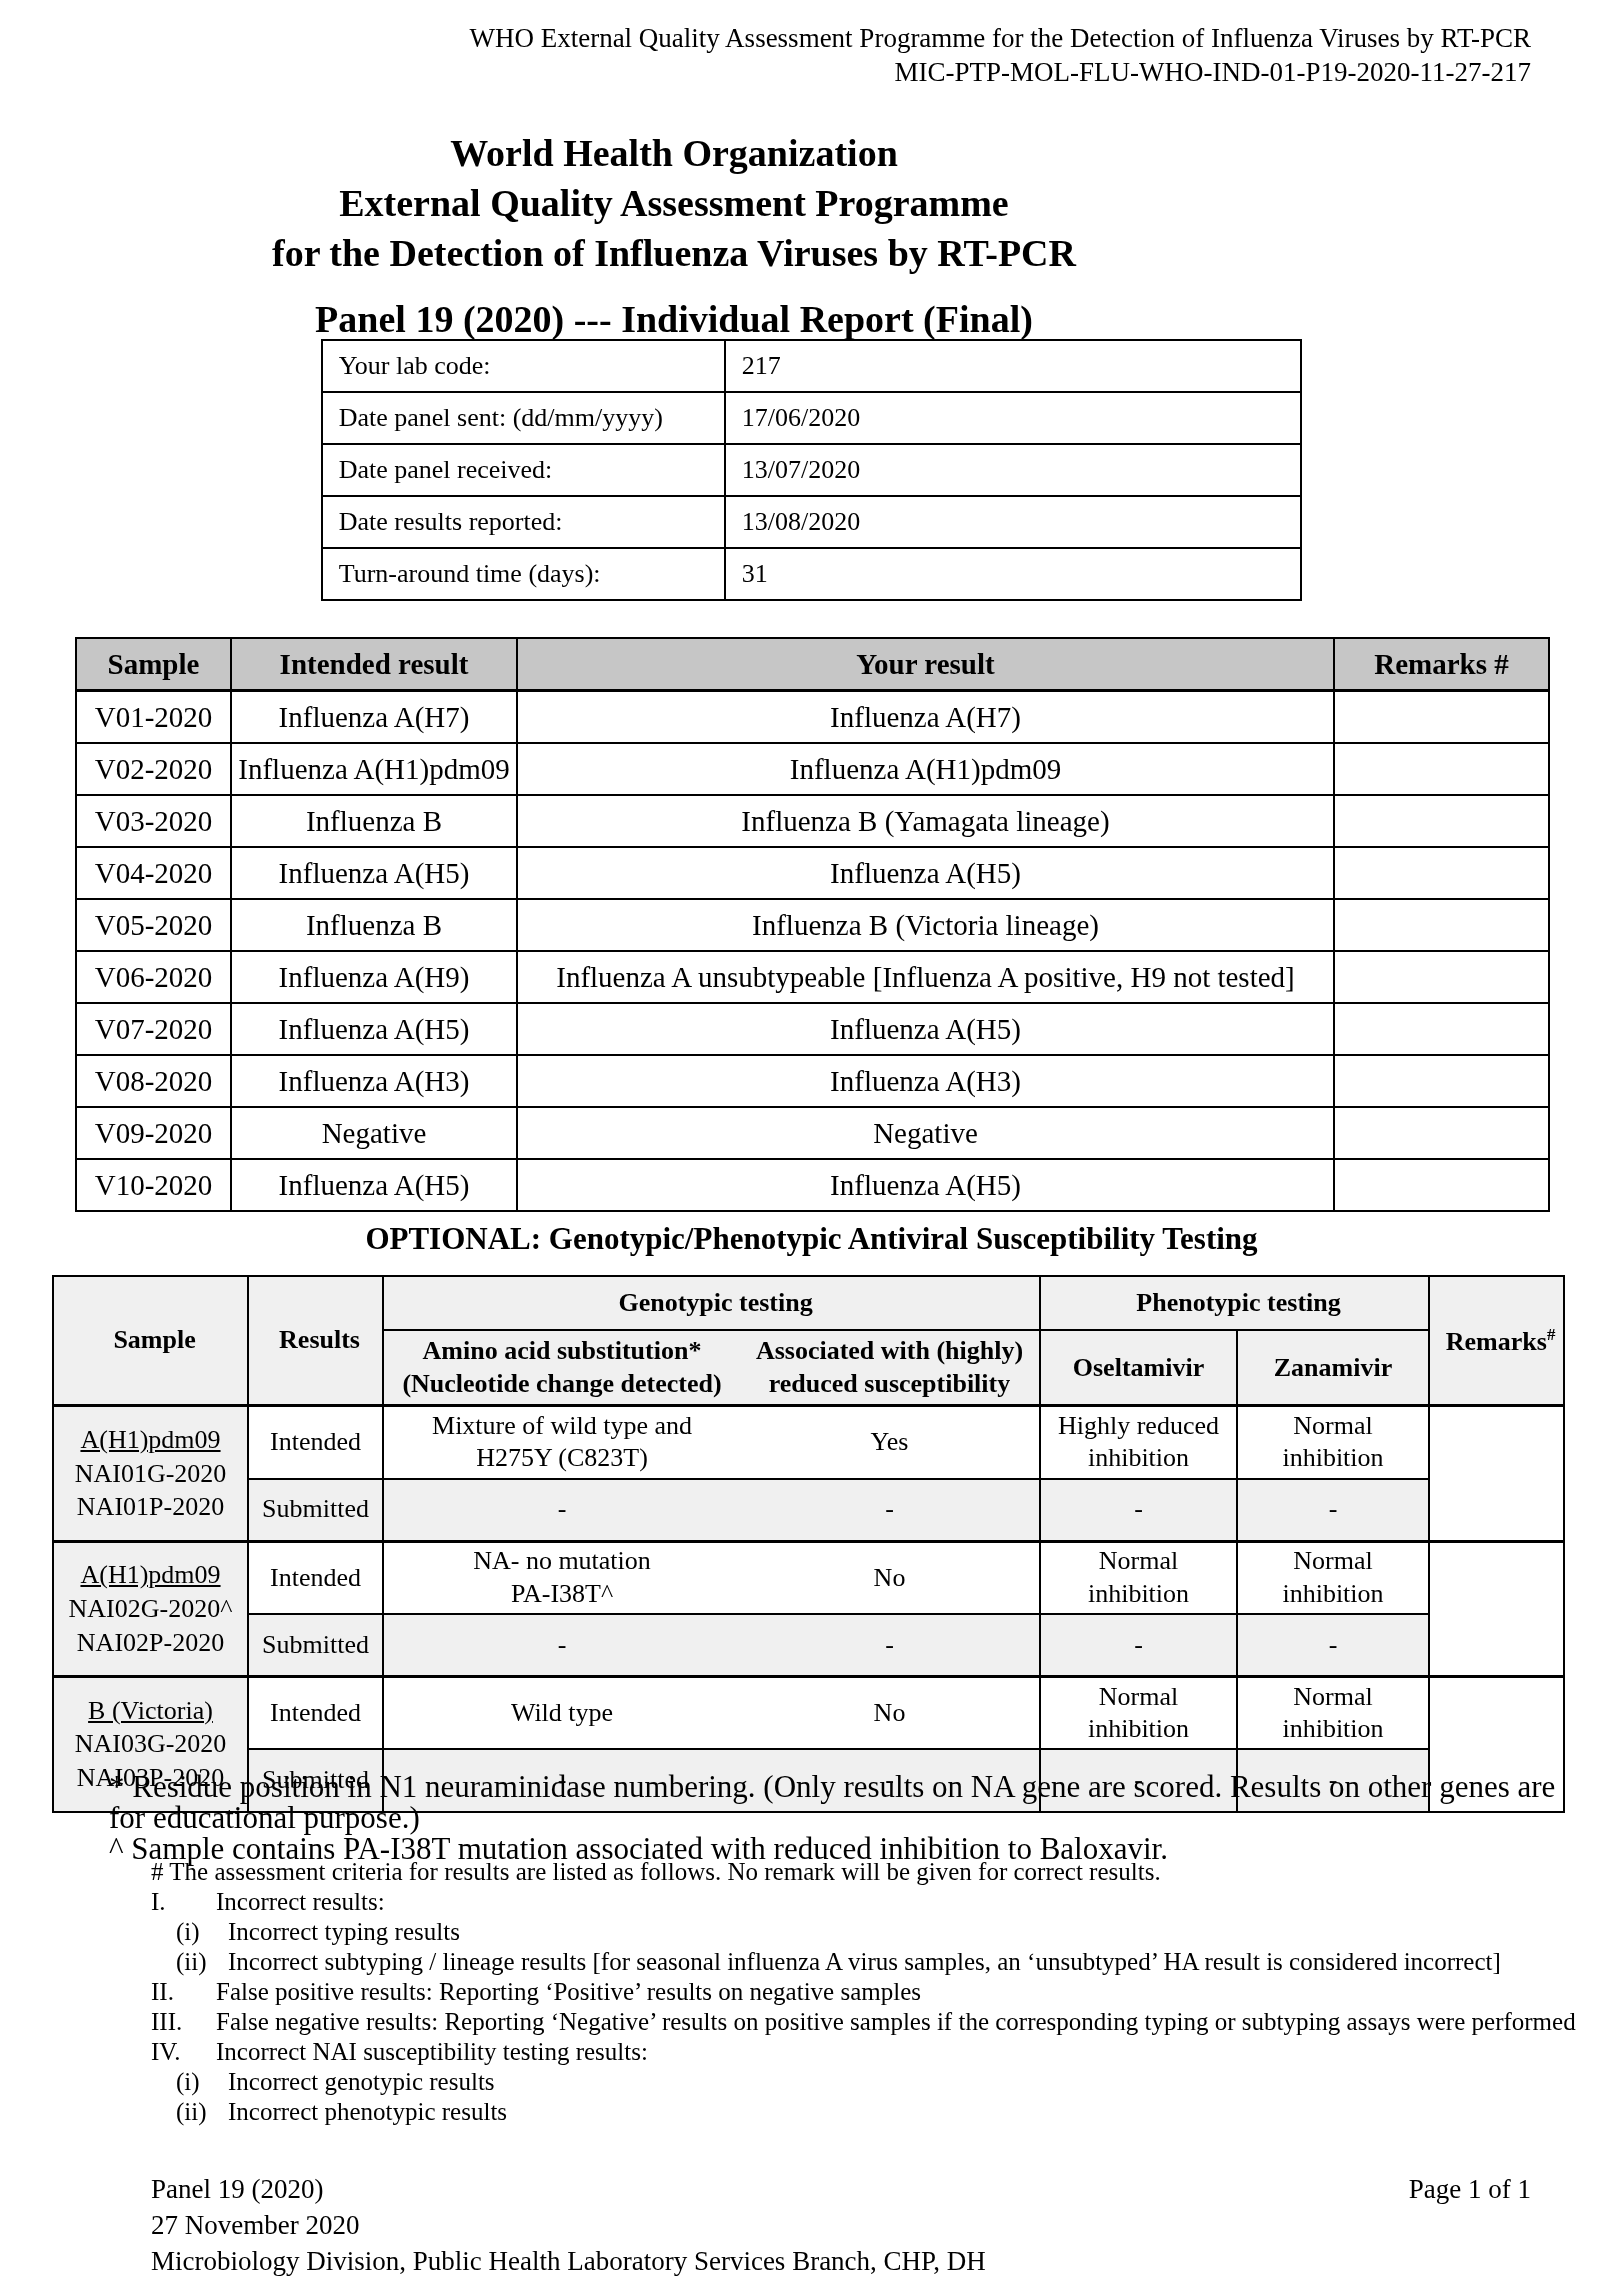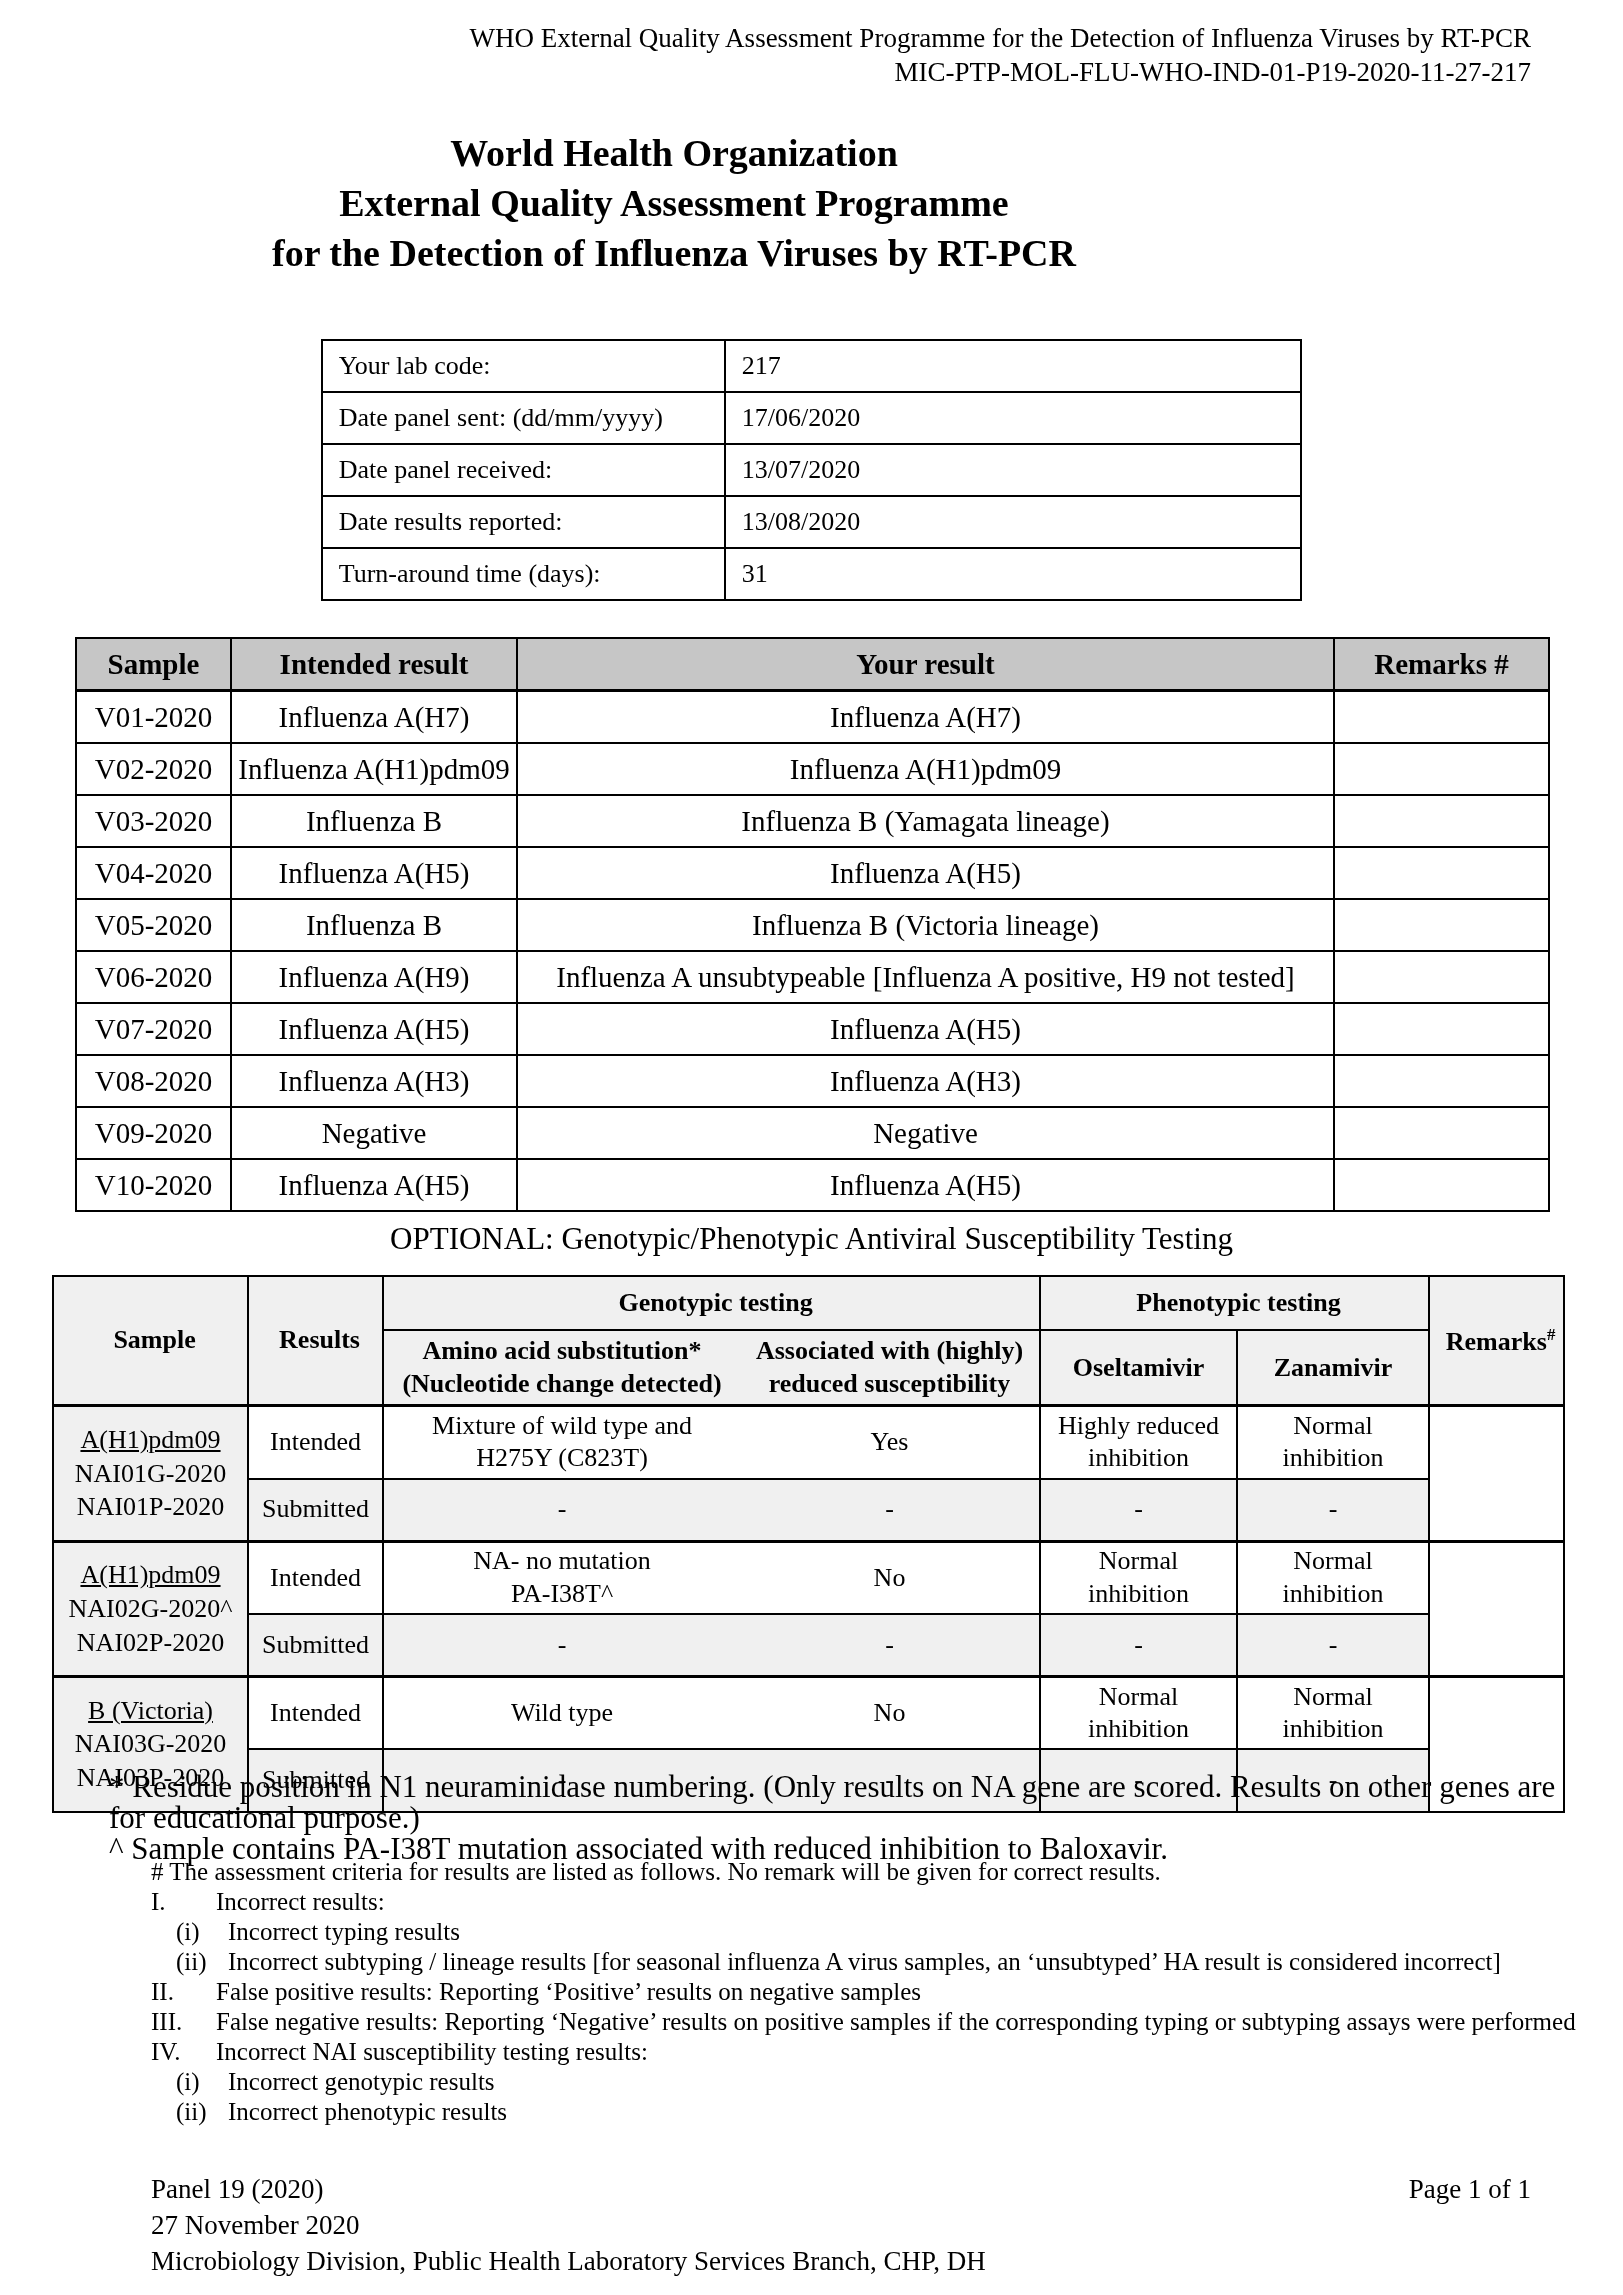--- a/index.html
+++ b/index.html
@@ -42,21 +42,21 @@
   .results-table th,.results-table td{
     border:2px solid #000; border-top-width:2.6px; border-bottom-width:2.6px;
     height:50px; vertical-align:middle; text-align:center; padding:0 3.9px;
   }
   .results-table th{
     background:#c6c6c6; font-weight:bold; border-bottom-width:3.3px;
   }
   
   .optional-title{
     position:absolute; top:1221px; left:0; width:1623px;
-    text-align:center; font-weight:normal; font-size:31px;
+    text-align:center; font-weight:bold; font-size:31px;
   }
   .optional-table{
     position:absolute; top:1275px; left:52px;
     width:1512px; font-size:26px; border:2.6px solid #000;
   }
   .optional-table th,.optional-table td{
     border:2px solid #000; vertical-align:middle; text-align:center;
     padding:2.6px 3.9px; line-height:1.25;
   }
   .optional-table th{background:#f0f0f0; font-weight:bold;}
@@ -105,20 +105,21 @@
 
   <div class="doc-header">
     <div>WHO External Quality Assessment Programme for the Detection of Influenza Viruses by RT-PCR</div>
     <div>MIC-PTP-MOL-FLU-WHO-IND-01-P19-2020-11-27-217</div>
   </div>
 
   <div class="title-block">
     <div>World Health Organization</div>
     <div>External Quality Assessment Programme</div>
     <div>for the Detection of Influenza Viruses by RT-PCR</div>
+    <div class="title-panel">Panel 19 (2020) --- Individual Report (Final)</div>
   </div>
 
   <table class="lab-table">
     <colgroup>
         <col style="width:403px">
         <col style="width:576px">
       </colgroup>
     <tbody>
       <tr>
         <td>Your lab code:</td>

